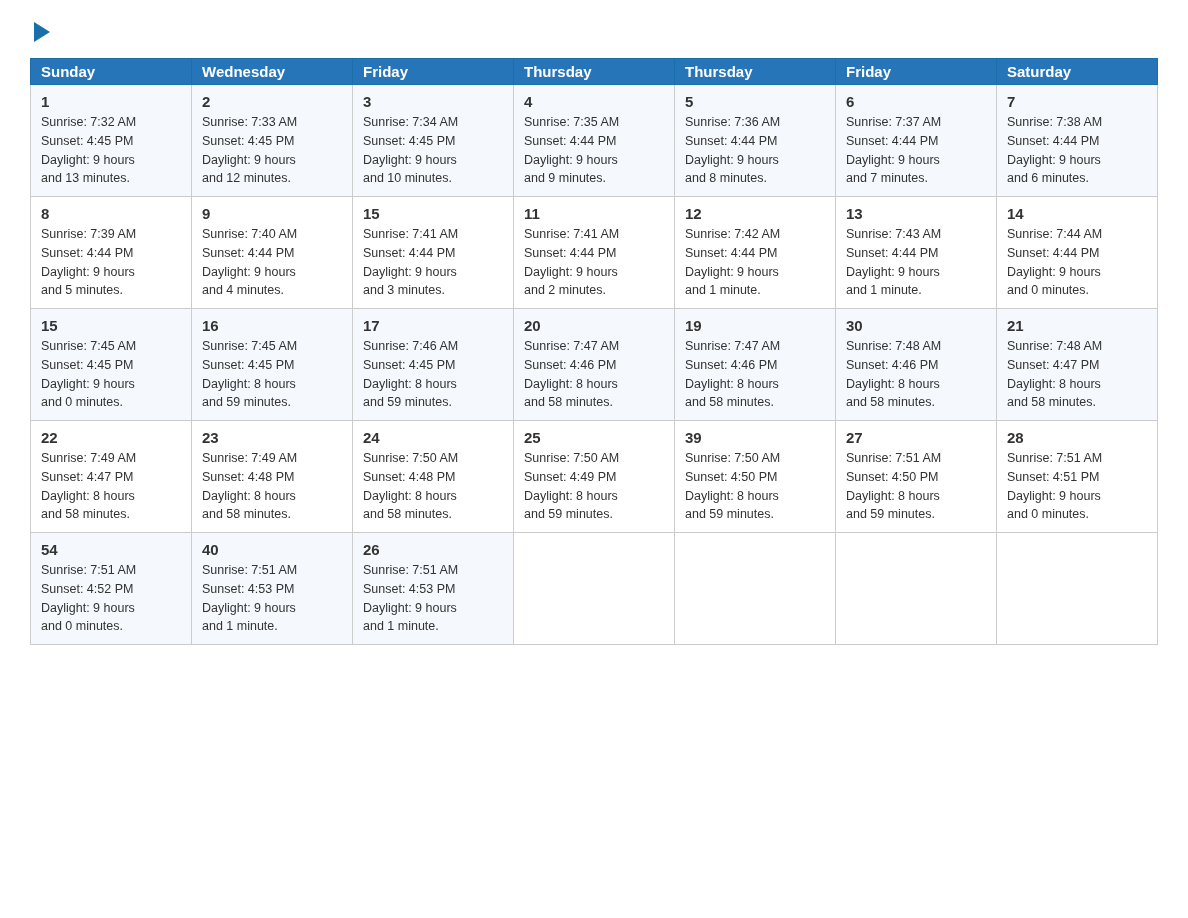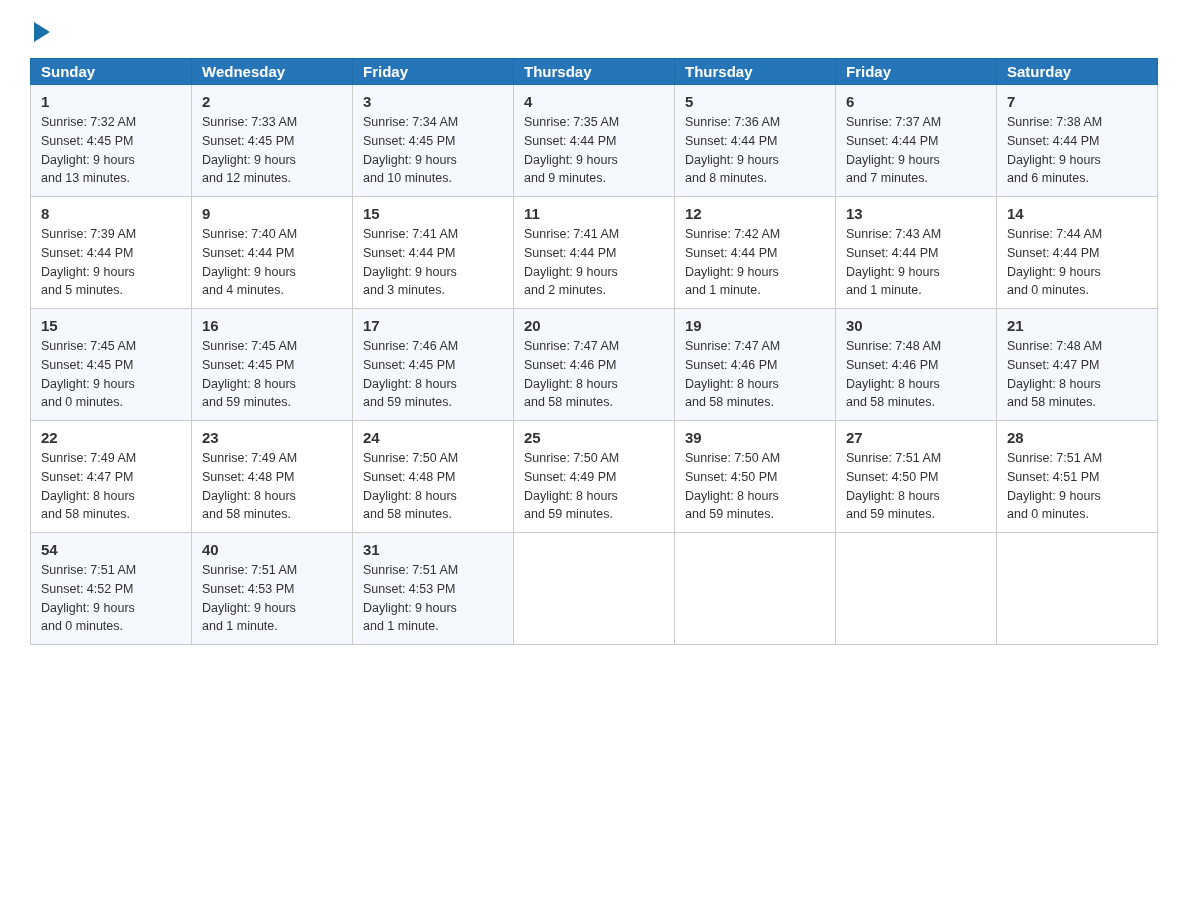--- a/index.html
+++ b/index.html
@@ -259,21 +259,21 @@
       <tr>
         <td>
         <span class="day-number">54</span>
         <div class="day-info">Sunrise: 7:51 AM<br>Sunset: 4:52 PM<br>Daylight: 9 hours<br>and 0 minutes.</div>
       </td>
         <td>
         <span class="day-number">40</span>
         <div class="day-info">Sunrise: 7:51 AM<br>Sunset: 4:53 PM<br>Daylight: 9 hours<br>and 1 minute.</div>
       </td>
         <td>
-        <span class="day-number">31</span>
+        <span class="day-number">26</span>
         <div class="day-info">Sunrise: 7:51 AM<br>Sunset: 4:53 PM<br>Daylight: 9 hours<br>and 1 minute.</div>
       </td>
         <td class="empty-cell"></td>
         <td class="empty-cell"></td>
         <td class="empty-cell"></td>
         <td class="empty-cell"></td>
       </tr>
     </tbody>
 </table>
 

